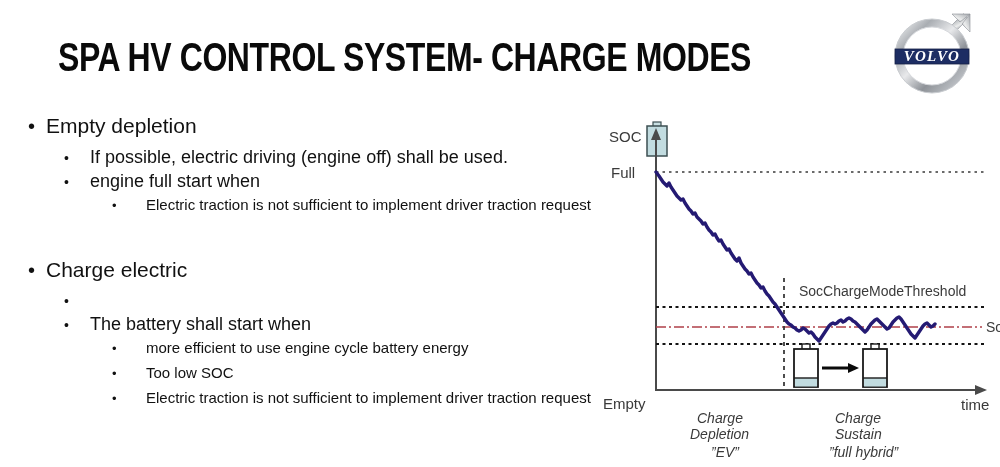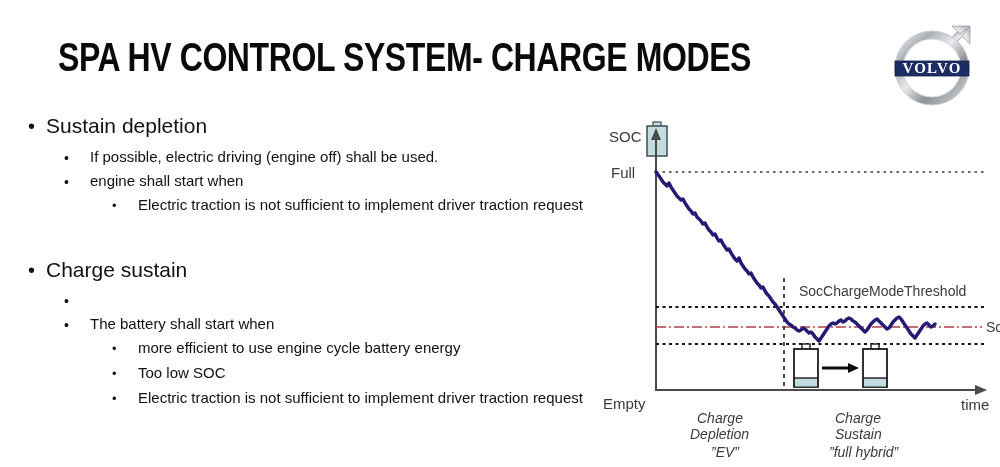--- a/index.html
+++ b/index.html
@@ -33,23 +33,24 @@
     transform: scaleX(0.80);
     transform-origin: left top;
     white-space: nowrap;
     color: #0a0a0a;
   }
 
   
   #volvo-logo {
     position: absolute;
     left: 872px;
-    top: 20px;
+    top: 8px;
     width: 88px;
     height: 88px;
+    font-style: italic;
   }
 
   
   #bullets {
     position: absolute;
     left: 0px;
     top: 114px;
     width: 600px;
   }
   .b-row {
@@ -64,25 +65,25 @@
     position: absolute;
     color: #111;
   }
   
   .lvl1 { height: 30px; }
   .lvl1 .b-dot { left: 8px; top: 2px; font-size: 20px; line-height: 20px; }
   .lvl1 .b-text { left: 26px; top: 0px; font-size: 21px; line-height: 24px; }
   
   .lvl2 { height: 24px; }
   .lvl2 .b-dot { left: 44px; top: 2px; font-size: 14px; line-height: 16px; }
-  .lvl2 .b-text { left: 70px; top: 0px; font-size: 15px; line-height: 18px; }
+  .lvl2 .b-text { left: 70px; top: 0px; font-size: 18px; line-height: 18px; }
   
   .lvl3 { height: 24px; }
   .lvl3 .b-dot { left: 92px; top: 2px; font-size: 13px; line-height: 16px; }
-  .lvl3 .b-text { left: 118px; top: 0px; font-size: 15px; line-height: 18px; text-align: center; }
+  .lvl3 .b-text { left: 126px; top: 0px; font-size: 15px; line-height: 18px; text-align: center; }
 
   
   #chart {
     position: absolute;
     left: 581px;
     top: 110px;
     width: 450px;
     height: 357px;
   }
   #chart svg { display: block; }
@@ -140,43 +141,43 @@
       <rect x="3" y="41" width="74" height="15" fill="#1d2d63"></rect>
       <rect x="3" y="41" width="74" height="15" fill="none" stroke="#151f45" stroke-width="0.8"></rect>
       <text x="40" y="53" text-anchor="middle" font-family="'Liberation Serif', serif" font-size="15" font-weight="bold" letter-spacing="1.2" fill="#ffffff">VOLVO</text>
     </svg>
   </div>
 
   <div id="bullets">
 
     <div class="b-row lvl1" style="height:34px">
       <span class="b-dot">•</span>
-      <span class="b-text">Sustain depletion</span>
+      <span class="b-text">Empty depletion</span>
     </div>
 
     <div class="b-row lvl2">
       <span class="b-dot">•</span>
       <span class="b-text">If possible, electric driving (engine off) shall be used.</span>
     </div>
 
     <div class="b-row lvl2">
       <span class="b-dot">•</span>
-      <span class="b-text">engine shall start when</span>
+      <span class="b-text">engine full start when</span>
     </div>
 
     <div class="b-row lvl3" style="height:26px">
       <span class="b-dot">•</span>
       <span class="b-text">Electric traction is not sufficient to implement driver traction request</span>
     </div>
 
     <div class="b-row" style="height:36px"></div>
 
     <div class="b-row lvl1" style="height:33px">
       <span class="b-dot">•</span>
-      <span class="b-text">Charge sustain</span>
+      <span class="b-text">Charge electric</span>
     </div>
 
     <div class="b-row lvl2">
       <span class="b-dot">•</span>
     </div>
 
     <div class="b-row lvl2">
       <span class="b-dot">•</span>
       <span class="b-text">The battery shall start when</span>
     </div>

